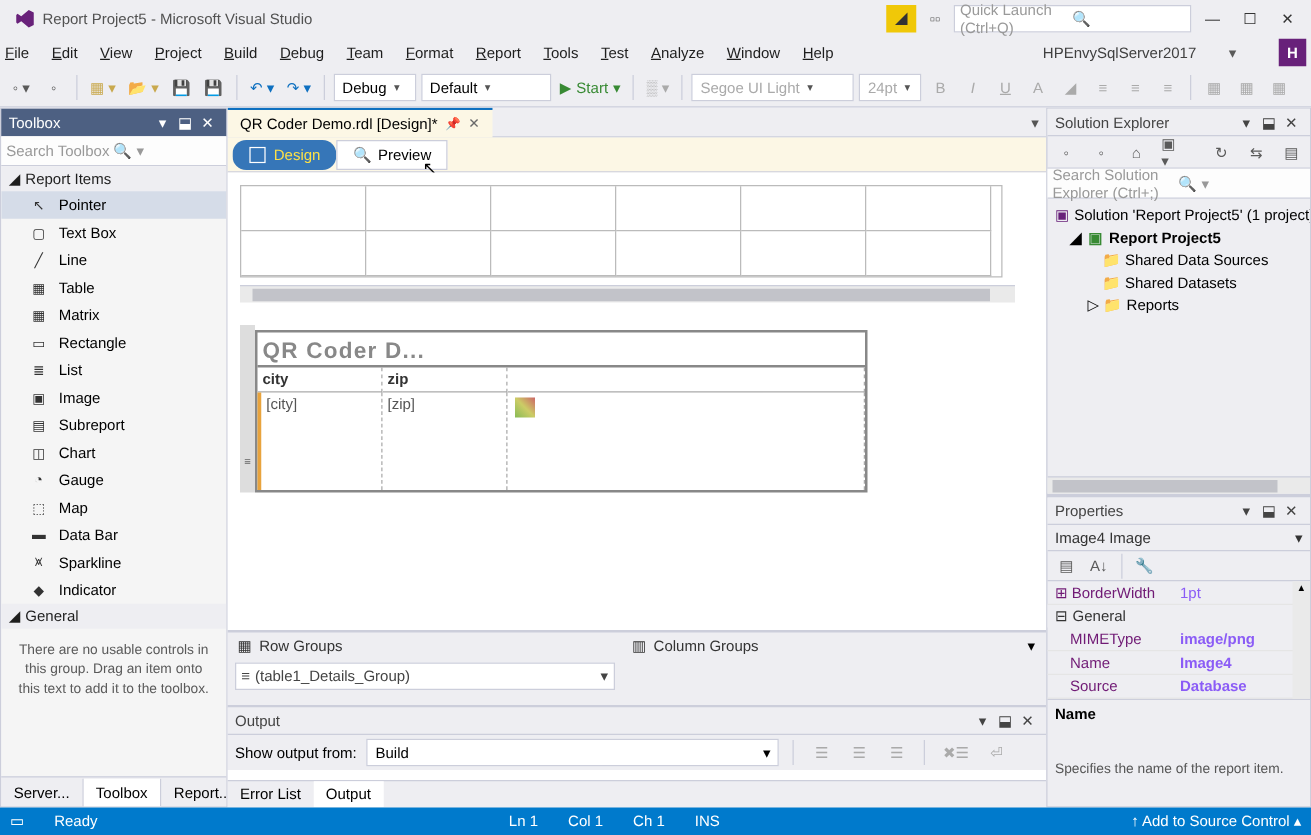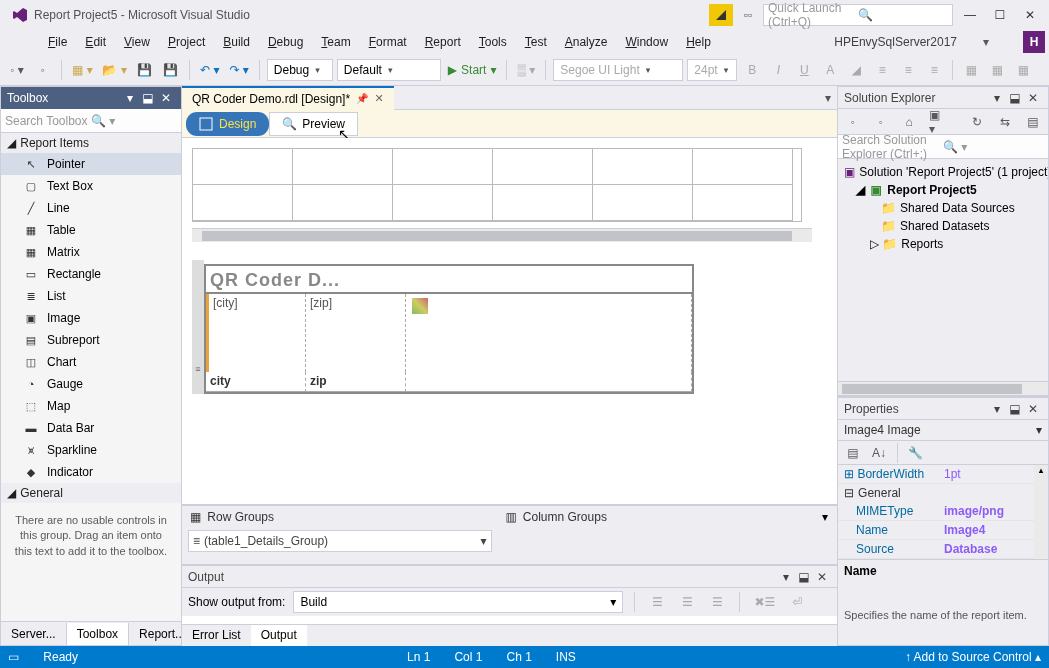--- a/index.html
+++ b/index.html
@@ -5,21 +5,21 @@
 * { box-sizing: border-box; margin: 0; padding: 0; font-family: "Segoe UI", Tahoma, sans-serif; font-size: 12px; }
 body { background: #eeeef2; width: 1049px; height: 668px; overflow: hidden; display: flex; flex-direction: column; }
 .title-bar { height: 30px; background: #eeeef2; display: flex; align-items: center; padding: 0 6px; }
 .title-bar .logo { width: 16px; height: 16px; margin: 0 6px; }
 .title-bar .title { flex: 1; color: #525252; font-size: 12px; }
 .title-bar .right-controls { display: flex; align-items: center; gap: 4px; }
 .yellow-box { background: #f0c808; width: 24px; height: 22px; display: flex; align-items: center; justify-content: center; }
 .search-box { width: 190px; height: 22px; border: 1px solid #cccedb; background: #fff; display: flex; align-items: center; padding: 0 4px; color: #999; }
 .search-box span { flex: 1; }
 .win-btn { width: 26px; height: 22px; display: flex; align-items: center; justify-content: center; color: #333; cursor: pointer; }
-.menu-bar { height: 24px; background: #eeeef2; display: flex; align-items: center; padding: 0 4px; gap: 18px; margin-left: 44px; }
+.menu-bar { height: 24px; background: #eeeef2; display: flex; align-items: center; padding: 0 4px; gap: 18px; }
 .menu-bar .menu-item { color: #1e1e1e; cursor: pointer; text-decoration: underline; text-decoration-color: transparent; }
 .menu-bar .menu-item::first-letter { text-decoration: underline; }
 .menu-bar .spacer { flex: 1; }
 .menu-bar .server-name { color: #404040; }
 .user-badge { width: 22px; height: 22px; background: #68217a; color: #fff; display: flex; align-items: center; justify-content: center; font-weight: bold; margin-left: 8px; }
 .toolbar { height: 32px; background: #eeeef2; border-bottom: 1px solid #cccedb; display: flex; align-items: center; padding: 0 6px; gap: 4px; }
 .tb-btn { min-width: 22px; height: 22px; display: flex; align-items: center; justify-content: center; color: #5a5a5a; cursor: pointer; padding: 0 3px; }
 .tb-sep { width: 1px; height: 20px; background: #cccedb; margin: 0 3px; }
 .tb-combo { height: 22px; border: 1px solid #cccedb; background: #fff; display: flex; align-items: center; padding: 0 4px 0 6px; gap: 6px; }
 .tb-combo .arrow { font-size: 9px; color: #555; }
@@ -81,21 +81,21 @@
 .sol-search span { flex: 1; }
 .tree { padding: 4px 0; overflow: hidden; white-space: nowrap; }
 .tree-item { padding: 2px 4px; display: flex; align-items: center; gap: 4px; cursor: pointer; }
 .tree-item .icon { width: 14px; height: 14px; display: inline-flex; align-items: center; justify-content: center; }
 .tree-item.bold { font-weight: bold; }
 .props-panel { flex: 0 0 250px; border-top: 2px solid #cccedb; }
 .props-subheader { padding: 3px 6px; background: #eeeef2; color: #333; border-bottom: 1px solid #cccedb; }
 .props-toolbar { height: 24px; display: flex; align-items: center; padding: 0 4px; gap: 4px; border-bottom: 1px solid #cccedb; }
 .props-grid { }
 .prop-row { display: flex; border-bottom: 1px solid #e5e5e5; }
-.prop-name { width: 100px; padding: 2px 6px; color: #0369a1; }
+.prop-name { width: 100px; padding: 2px 6px; color: #701a75; }
 .prop-val { flex: 1; padding: 2px 6px; color: #8b5cf6; }
 .prop-cat { background: #eeeef2; padding: 2px 6px; font-weight: normal; color: #333; display: flex; align-items: center; gap: 4px; }
 .prop-val.bold { font-weight: bold; }
 .prop-desc { padding: 4px 6px; border-top: 1px solid #cccedb; }
 .prop-desc .n { font-weight: bold; }
 .prop-desc .d { color: #555; font-size: 11px; margin-top: 31px; }
 .status-bar { height: 22px; background: #007acc; color: #fff; display: flex; align-items: center; padding: 0 8px; gap: 24px; font-size: 11px; }
 .status-bar .spacer { flex: 1; }
 svg { display: block; }
 .scrollbar-h { height: 14px; background: #eaeaea; border-top: 1px solid #cccedb; position: relative; }
@@ -327,31 +327,31 @@
         </div>
       </div>
       <div class="scrollbar-h" style="width:620px;margin-top:6px">
           <div class="thumb" style="left:10px;width:590px"></div>
         </div>
 
       <div style="display:flex;margin-top:18px">
         <div class="row-handle" style="display:flex;flex-direction:column;justify-content:flex-end;padding-bottom:20px">≡</div>
         <div class="tbl">
           <div class="tbl-title" style="height:28px;white-space:nowrap">QR Coder D...</div>
+          <div class="tbl-row">
+            <div>city</div>
+            <div>zip</div>
+            <div></div>
+          </div>
           <div class="tbl-row data">
             <div>[city]</div>
             <div>[zip]</div>
             <div>
                 <div class="img-placeholder"></div>
               </div>
-          </div>
-          <div class="tbl-row">
-            <div>city</div>
-            <div>zip</div>
-            <div></div>
           </div>
         </div>
       </div>
     </div>
 
     <div class="groups-panel">
       <div class="groups-col">
         <div class="groups-header">
           <span>▦</span>
           <span>Row Groups</span>

